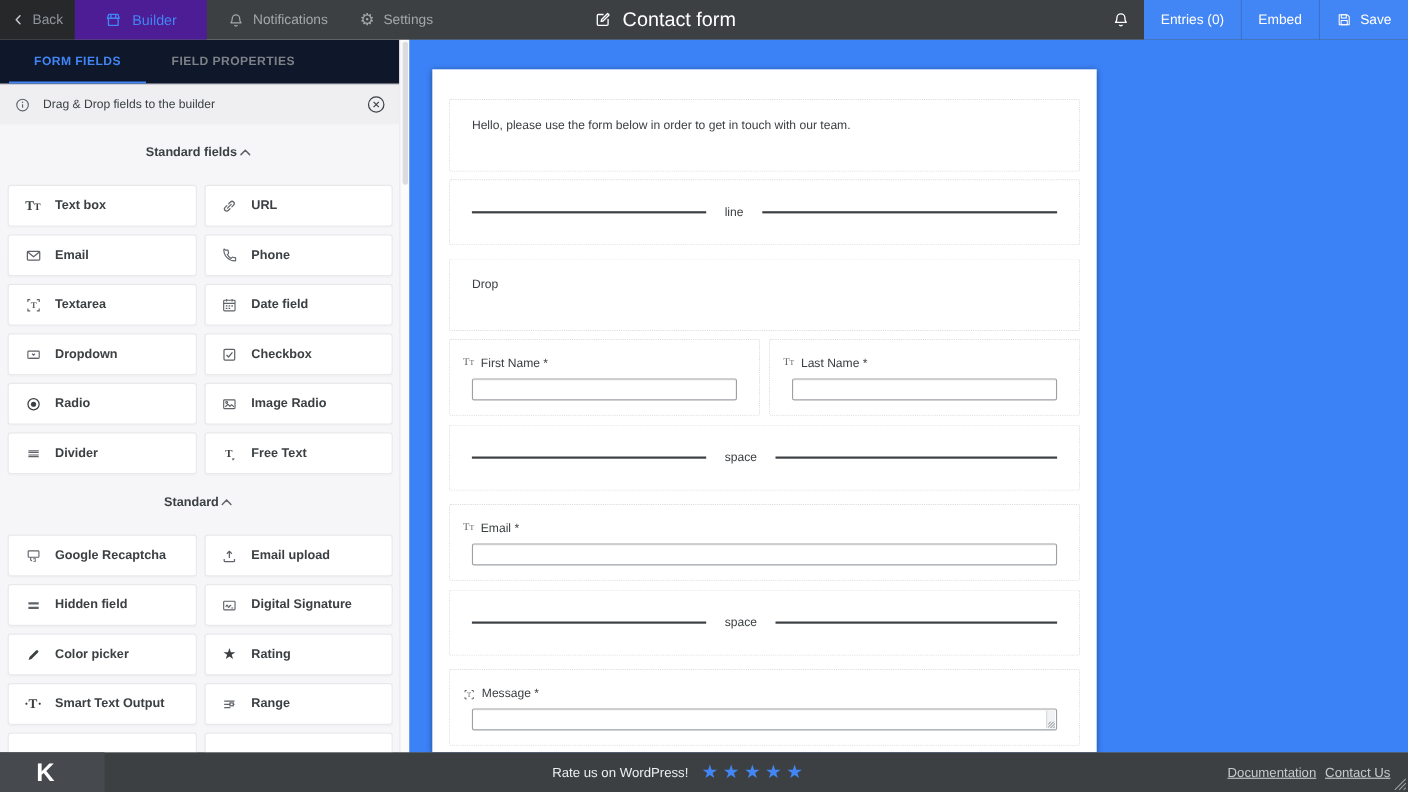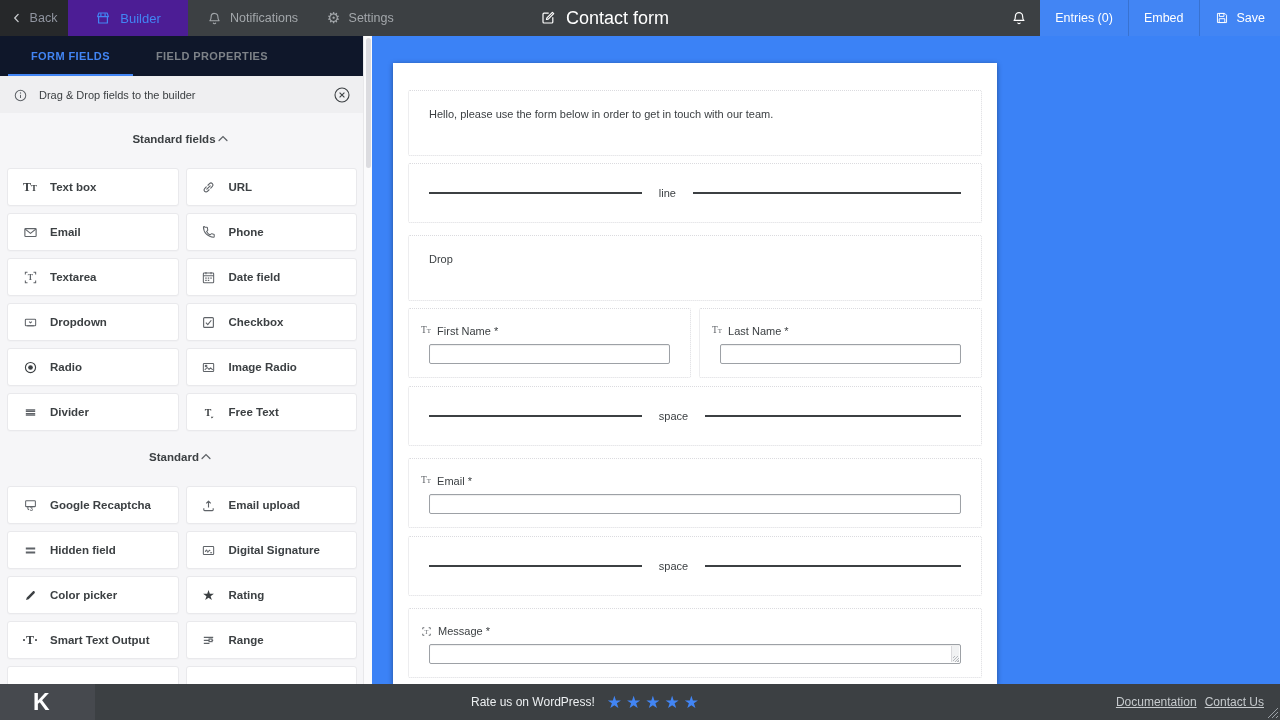--- a/index.html
+++ b/index.html
@@ -71,21 +71,21 @@
            box-shadow:inset 0 1px 1px rgba(0,0,0,.07);position:relative;}
   .ta-scroll{position:absolute;top:1px;bottom:1px;right:1px;width:7px;background:#f1f2f3;border-left:1px solid #d9d9dc;}
   .ta-grip{position:absolute;bottom:1px;right:1px;width:6px;height:6px;
            background:repeating-linear-gradient(135deg,transparent 0 1px,#b6b9bd 1px 2px);}
   .dz-cut{height:60px;}
 
   
   #footer{height:36px;background:#3c4043;display:flex;align-items:center;position:relative;z-index:5;}
   .k-block{width:95px;height:36px;background:#46494e;display:flex;align-items:center;padding-left:33px;
            box-sizing:border-box;font-size:23px;font-weight:700;color:#fff;}
-  .rate{position:absolute;left:587px;transform:translateX(-50%);display:flex;align-items:center;gap:12px;}
+  .rate{position:absolute;left:618px;transform:translateX(-50%);display:flex;align-items:center;gap:12px;}
   .rate-text{font-size:12px;color:#eceff1;}
   .stars{color:#4285f4;font-size:17px;letter-spacing:4px;cursor:pointer;line-height:1;
          font-family:"DejaVu Sans",sans-serif;}
   .flinks{margin-left:auto;display:flex;gap:8px;padding-right:16px;font-size:12px;}
   .flink{color:#c6cacd;text-decoration:underline;cursor:pointer;}
   .grip{position:absolute;right:1px;bottom:1px;}
 </style>
 </head>
 <body>
 

